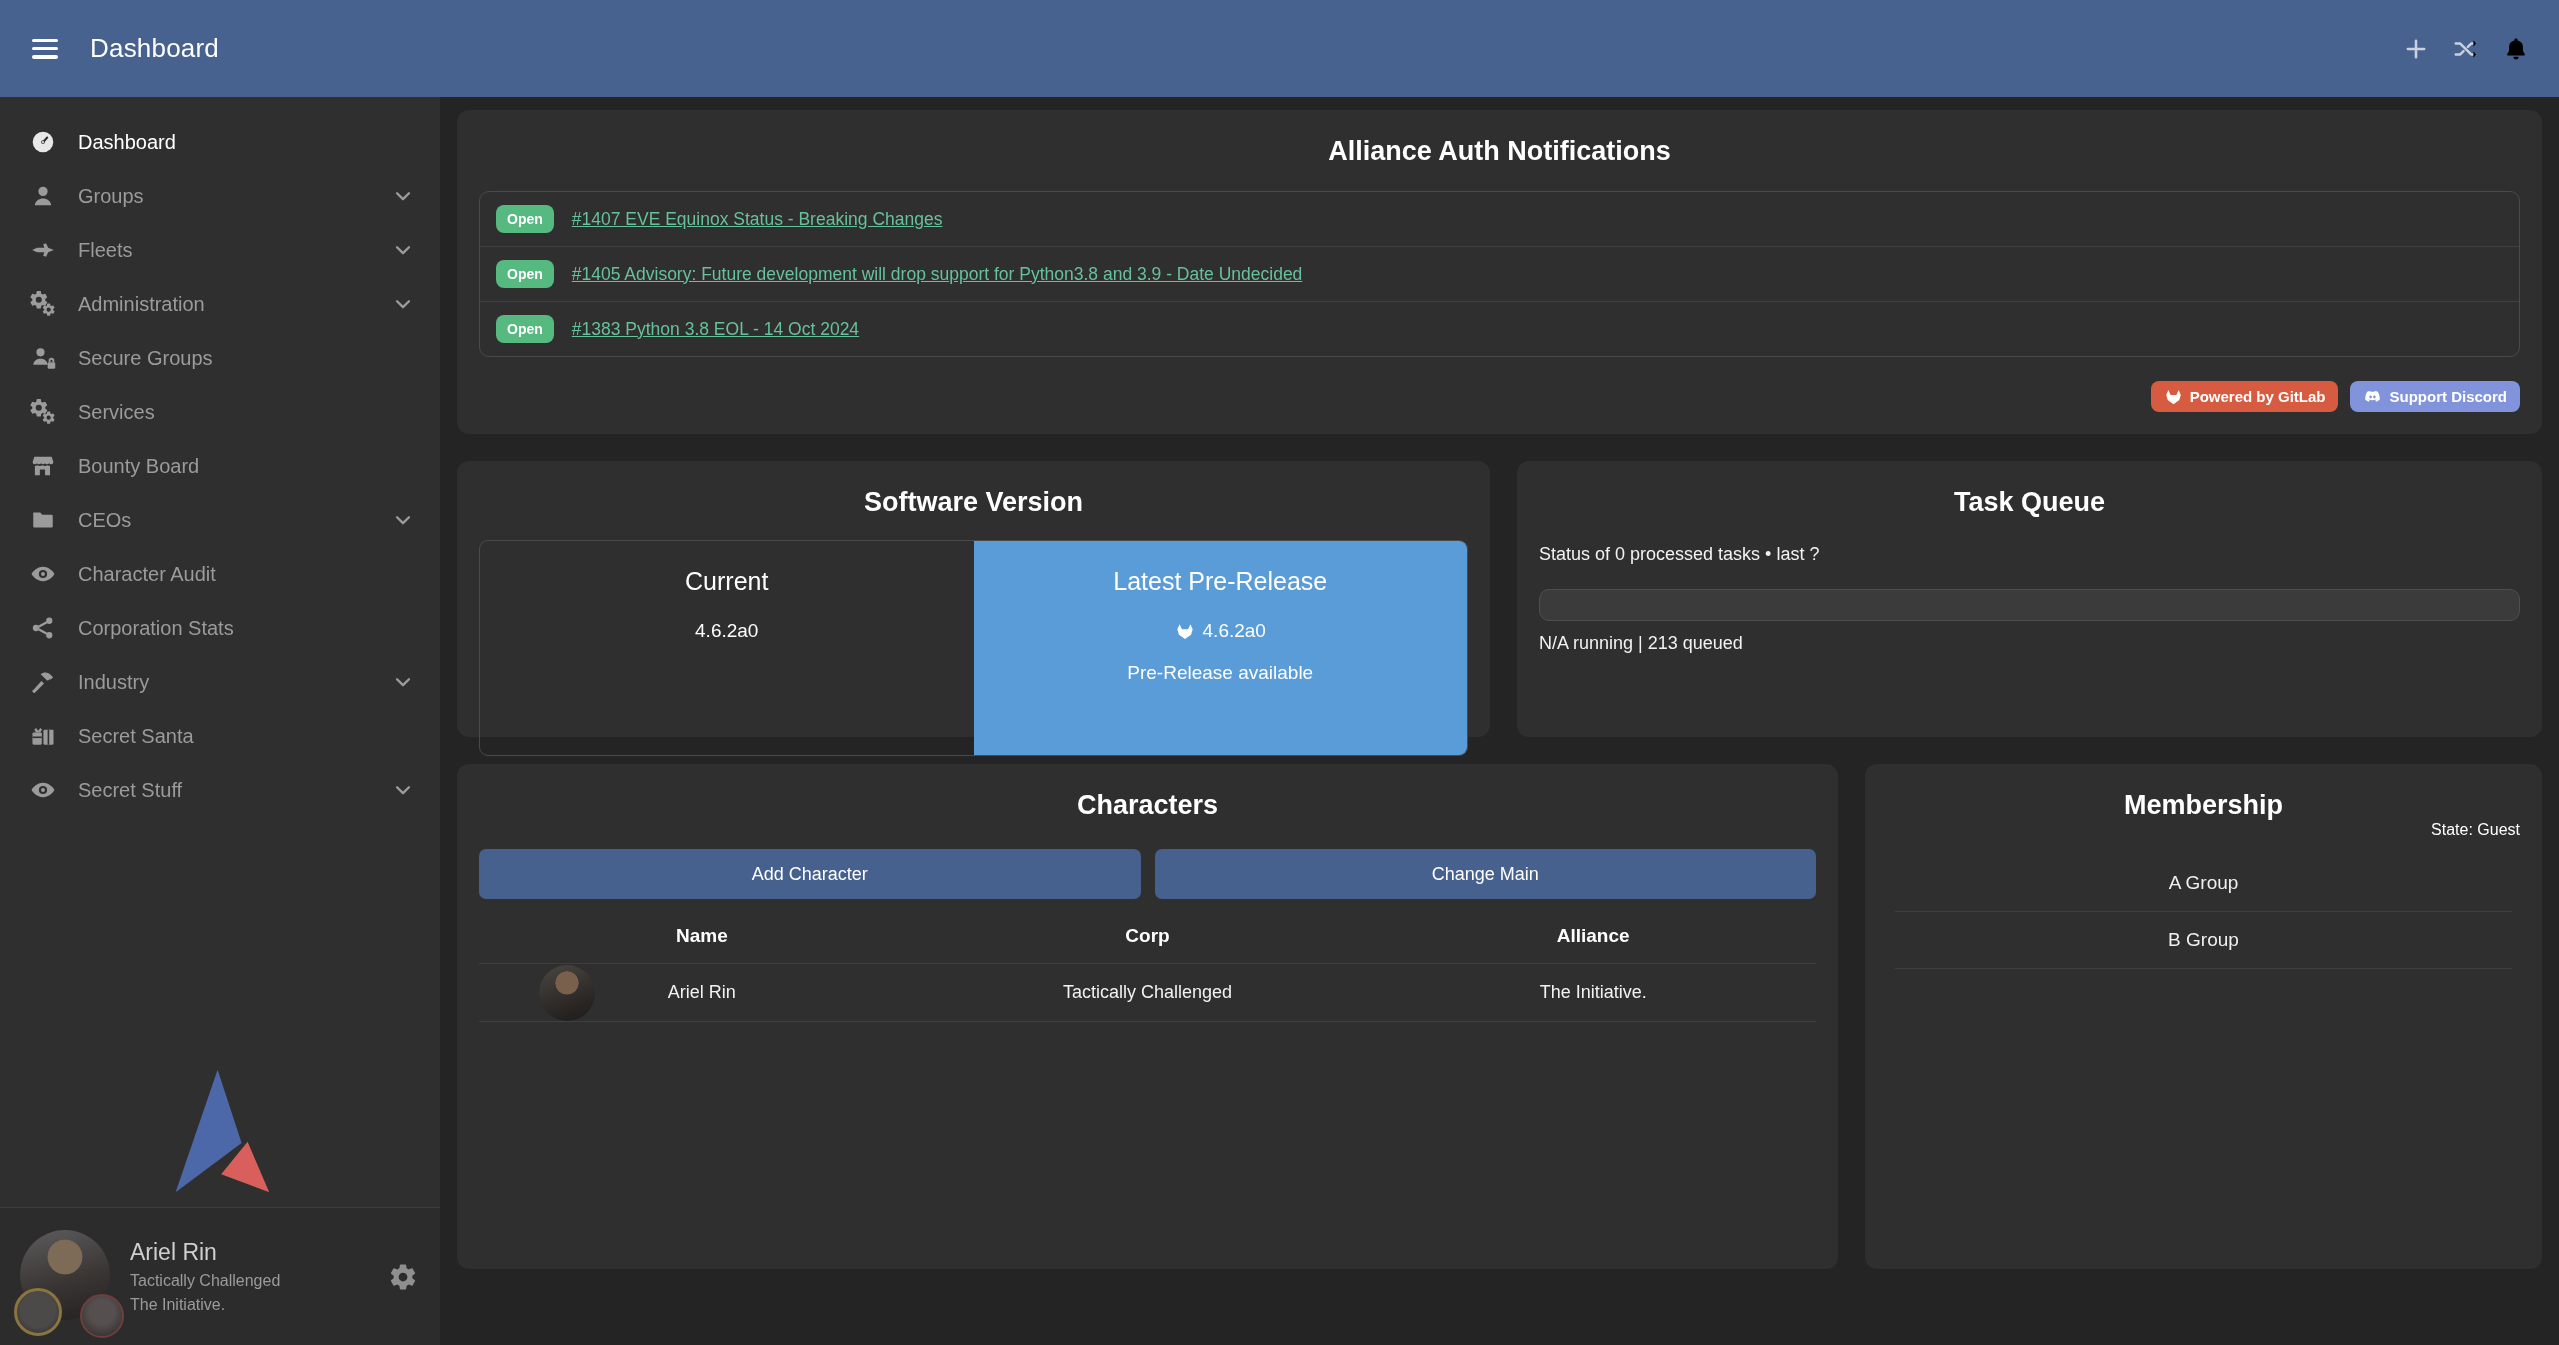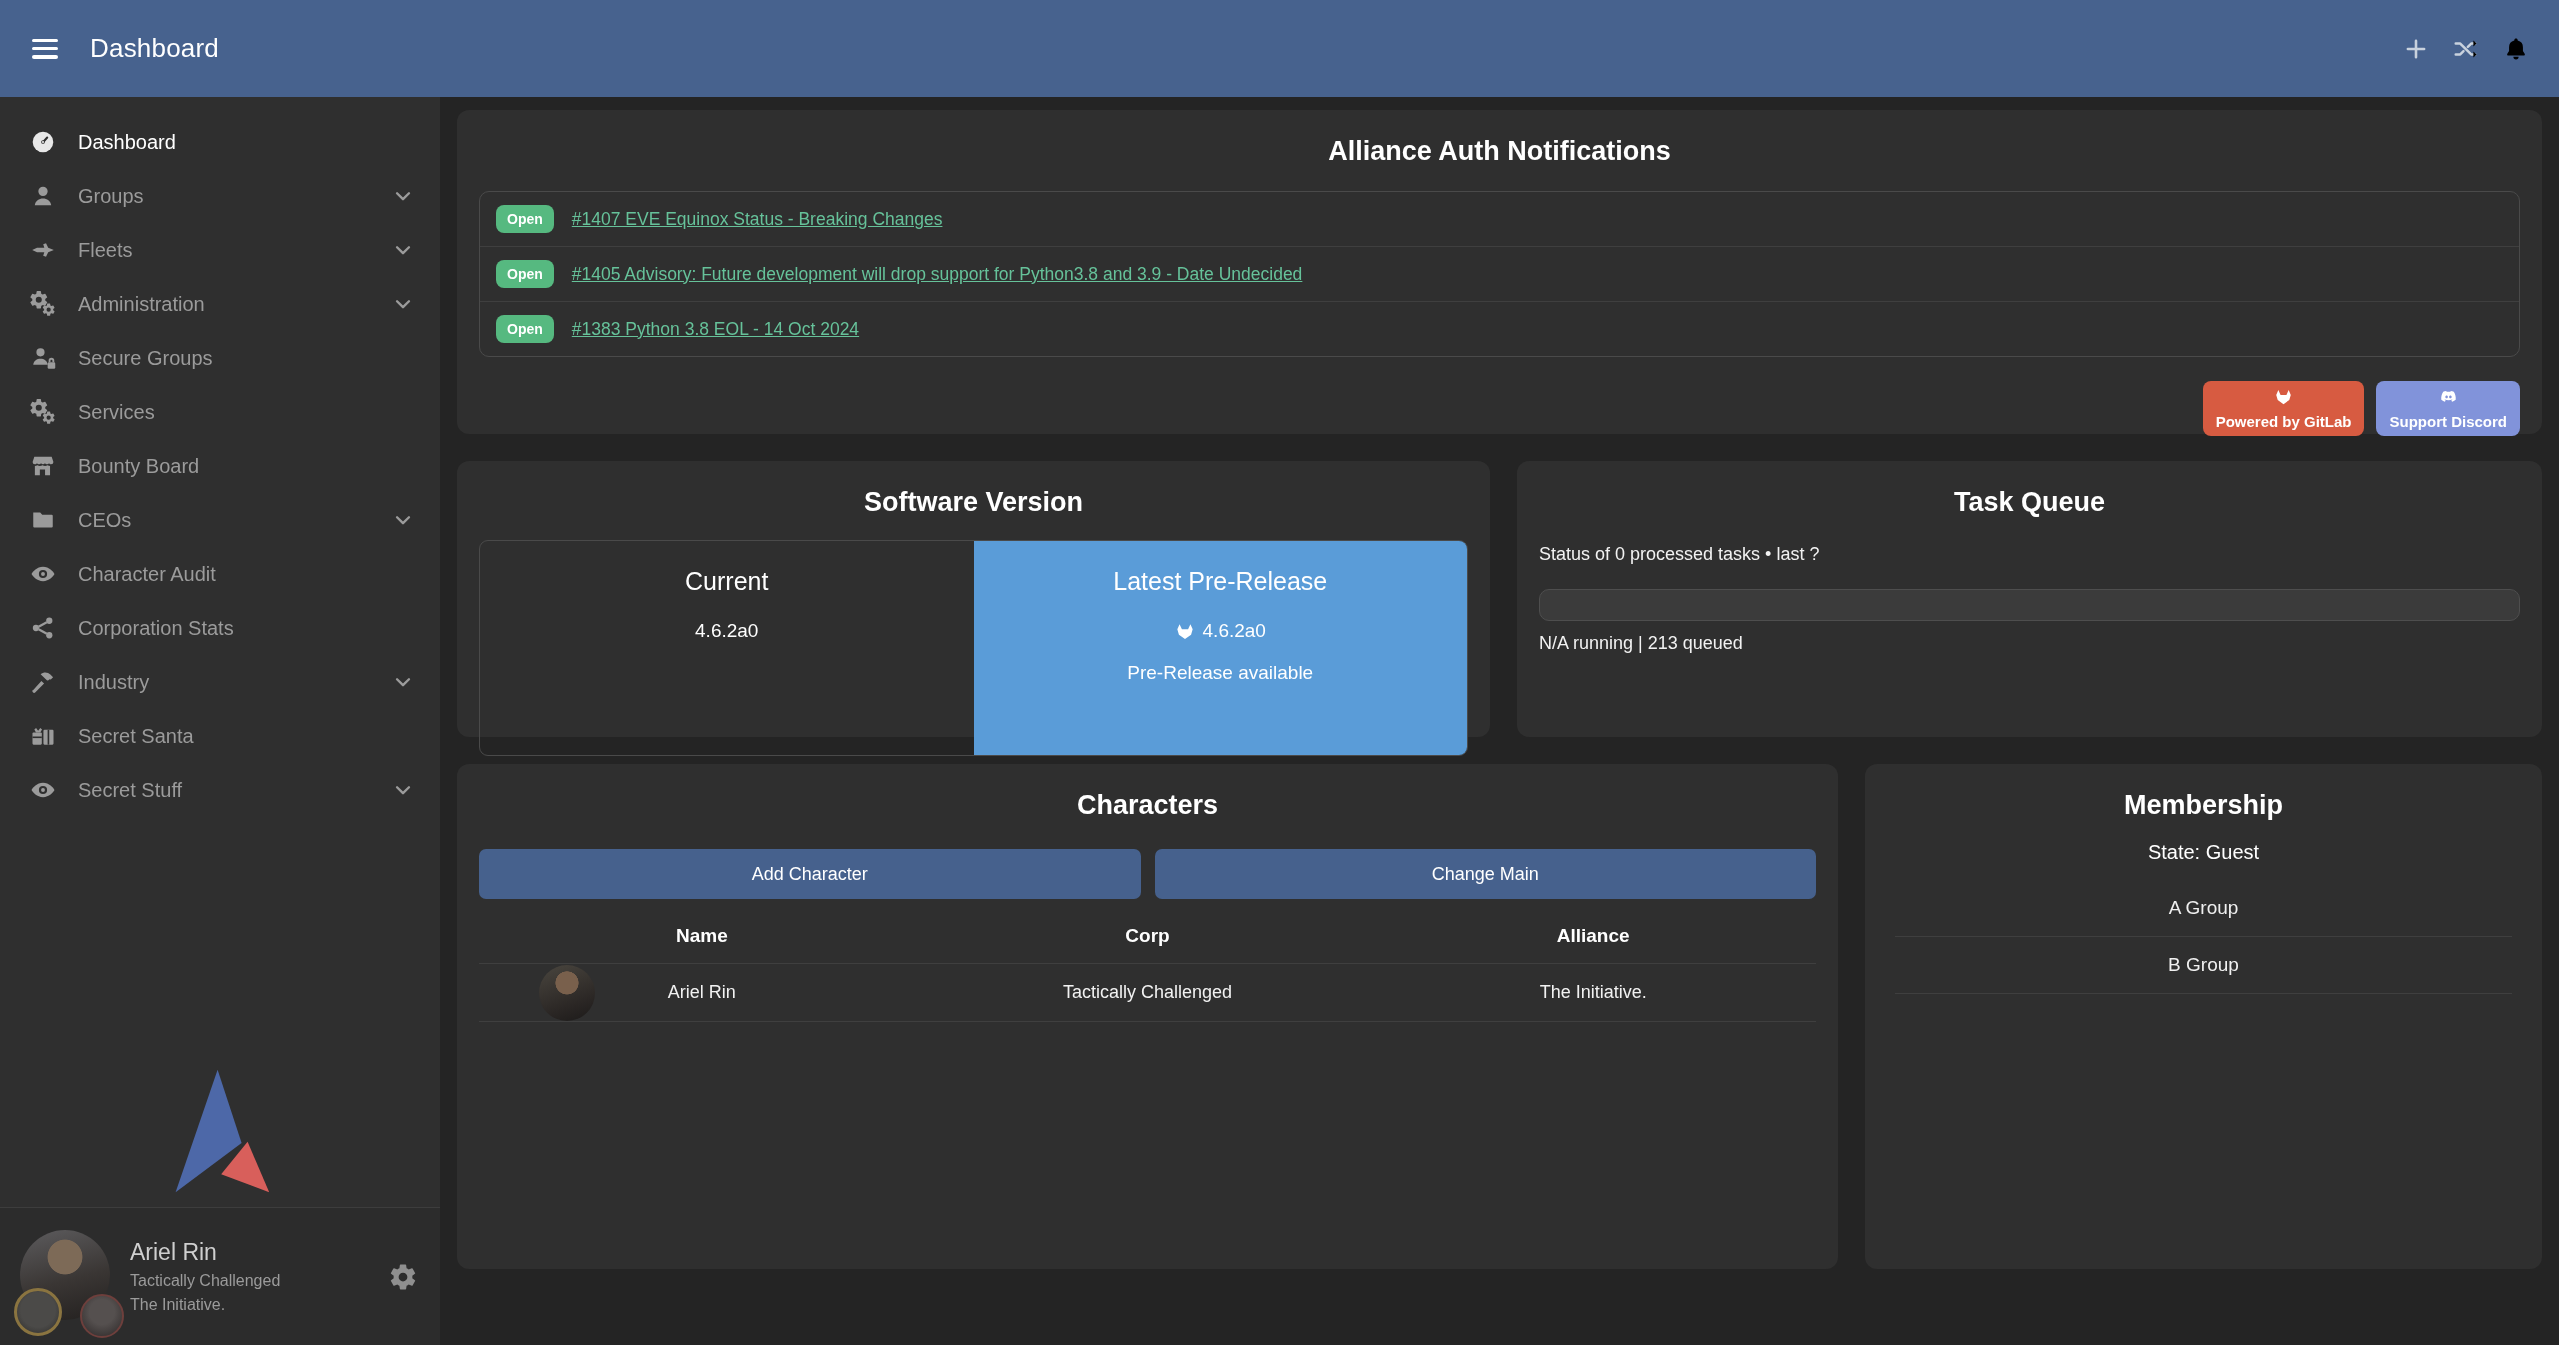--- a/index.html
+++ b/index.html
@@ -42,21 +42,21 @@
   .card { background:#2f2f2f; border-radius:12px; padding:26px 22px; }
   .card-title { color:#ffffff; font-size:27px; text-align:center; }
 
   .card.notifications { margin-top:24px; height:324px; }
   .notif-list { margin-top:24px; border:1px solid #4a4a4a; border-radius:10px; overflow:hidden; }
   .notif-item { display:flex; align-items:center; padding:13px 16px; }
   .notif-item + .notif-item { border-top:1px solid #3f3f3f; }
   .badge-open { background:#56b980; color:#ffffff; font-size:14px; font-weight:bold; border-radius:8px; padding:6px 11px; flex:0 0 auto; }
   .notif-link { color:#66c29a; font-size:17.5px; margin-left:18px; text-decoration:underline; cursor:pointer; }
   .notif-badges { display:flex; justify-content:flex-end; gap:12px; margin-top:24px; }
-  .pill { display:flex; align-items:center; gap:7px; color:#ffffff; font-weight:bold; font-size:15px; border-radius:8px; padding:6px 13px; cursor:pointer;flex-direction:column; }
+  .pill { display:flex; align-items:center; gap:7px; color:#ffffff; font-weight:bold; font-size:15px; border-radius:8px; padding:6px 13px; cursor:pointer; }
   .pill .ic { width:19px; height:19px; color:#ffffff; }
   .pill.gitlab { background:#d75b41; }
   .pill.discord { background:#8193da; }
 
   .row { display:flex; gap:27px; margin-top:27px; }
   .card.software { width:1033px; height:276px; }
   .card.tasks { flex:1; height:276px; }
 
   .sv-table { display:flex; margin-top:22px; height:216px; border:1px solid #4a4a4a; border-radius:9px; }
   .sv-col { flex:1; text-align:center; padding-top:26px; color:#ffffff; }
@@ -79,21 +79,21 @@
   .char-table { margin-top:26px; }
   .char-head { display:flex; }
   .char-head .cell, .char-row .cell { flex:1; text-align:center; }
   .char-head .cell { color:#ffffff; font-size:19px; font-weight:bold; padding-bottom:16px; }
   .char-row { display:flex; align-items:center; border-top:1px solid #3f3f3f; border-bottom:1px solid #3f3f3f; padding:18px 0; }
   .char-row .cell { color:#f2f2f2; font-size:18px; }
   .name-cell { position:relative; }
   .row-avatar { position:absolute; left:60px; top:50%; transform:translateY(-50%); width:56px; height:56px; border-radius:50%;
       background:radial-gradient(circle at 50% 32%, #79604c 0 24%, transparent 25%), linear-gradient(160deg,#4a463f 0%, #2a2624 70%, #1c1a19 100%); }
 
-  .mem-state { color:#ffffff; font-size:20px; text-align:center; margin-top:20px; }
+  .mem-state { color:#ffffff; font-size:16px; text-align:right; }
   .mem-group { color:#f0f0f0; font-size:19px; text-align:center; padding:17px 0; }
   .mem-group { border-bottom:1px solid #3f3f3f; }
   .mem-list { margin-top:16px; padding:0 8px; }
 
   .ic { fill:currentColor; }
 </style>
 </head>
 <body>
 
 <svg width="0" height="0" style="position:absolute">

